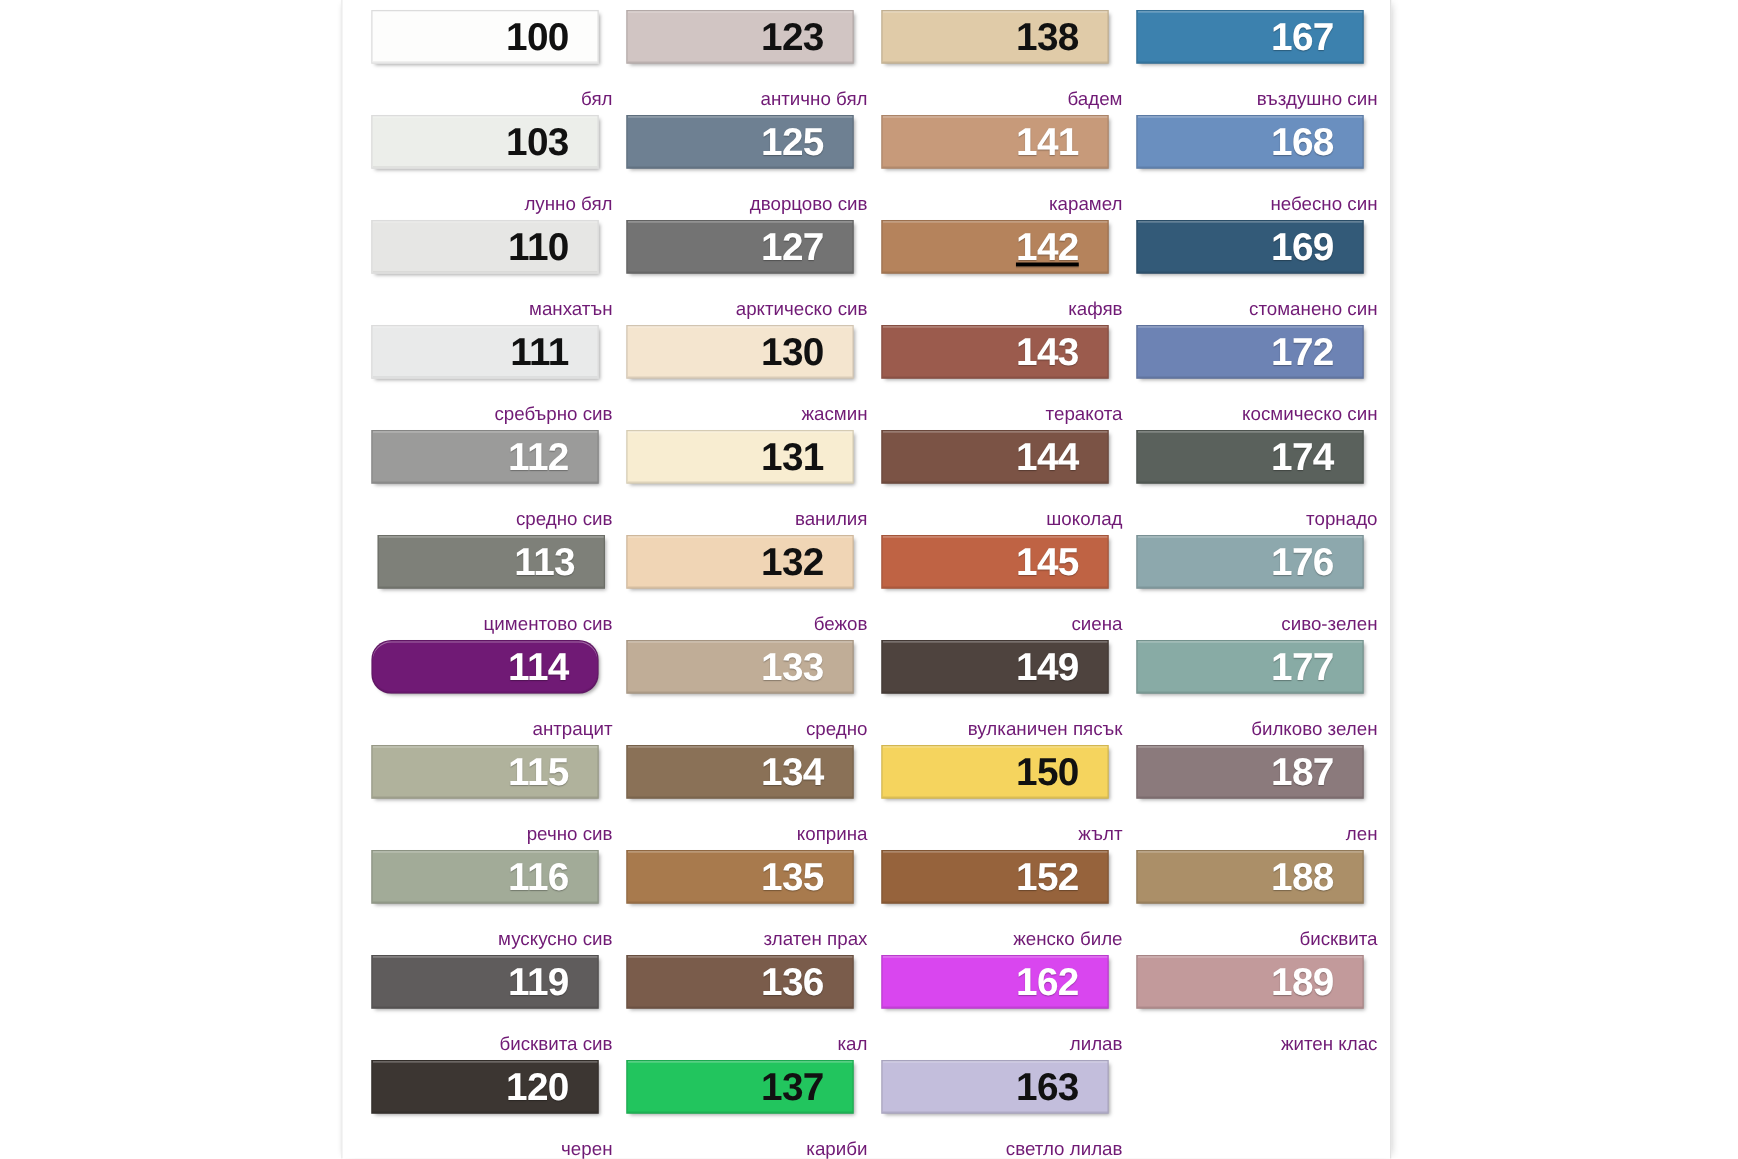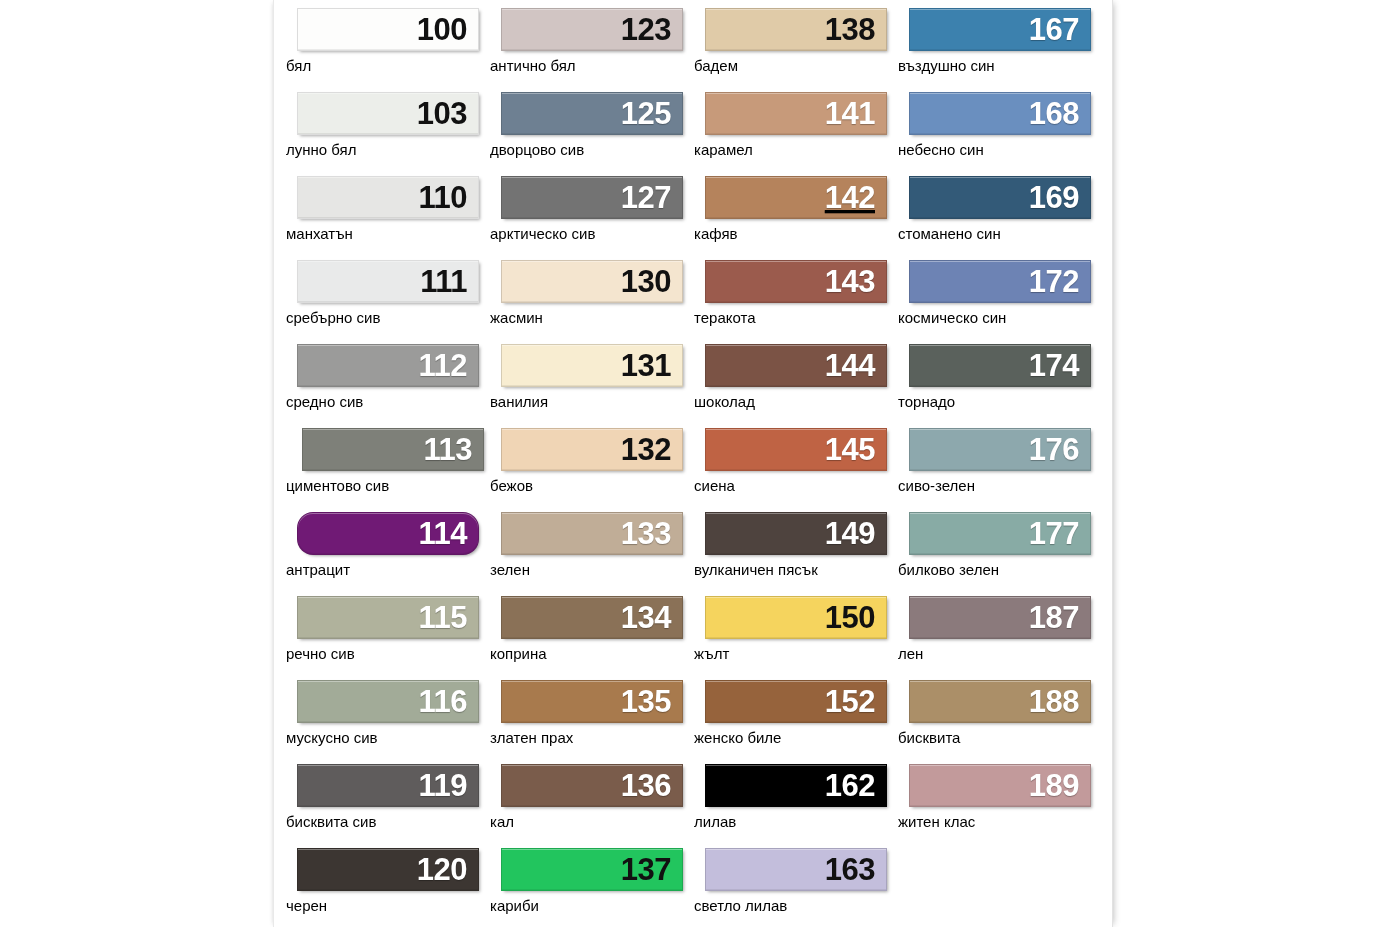--- a/index.html
+++ b/index.html
@@ -69,35 +69,35 @@
   }
   .swatch.light-border {
     border: 1px solid #dcdcdc;
   }
 
   .code {
     font-size: 31px;
     font-weight: bold;
     line-height: 1;
     letter-spacing: -0.5px;
-    padding-right: 11px;
+    padding-right: 23px;
     margin-top: -1px;
     font-family: "Liberation Sans", "DejaVu Sans", sans-serif;
   }
   .code.dark  { color: #111111; }
   .code.light {
     color: #ffffff;
     text-shadow: 0 1px 1px rgba(0,0,0,0.30);
   }
 
   .label {
-    margin-top: 7px;
-    text-align: left;
+    margin-top: 21px;
+    text-align: right;
     font-size: 15px;
-    color: #000000;
+    color: #701a75;
     line-height: 1.1;
     font-family: "Liberation Sans", "DejaVu Sans", sans-serif;
   }
 </style>
 </head>
 <body>
 
 <div id="page-wrap">
   <div id="sheet">
     <div id="grid">
@@ -248,21 +248,21 @@
         <div class="cell">
           <div class="swatch" style="background: #701a75; border-radius: 16px;">
             <span class="code light">114</span>
           </div>
           <div class="label">антрацит</div>
         </div>
         <div class="cell">
           <div class="swatch" style="background: rgb(192, 173, 151);">
             <span class="code light">133</span>
           </div>
-          <div class="label">зелен</div>
+          <div class="label">средно</div>
         </div>
         <div class="cell">
           <div class="swatch" style="background: rgb(78, 67, 62);">
             <span class="code light">149</span>
           </div>
           <div class="label">вулканичен пясък</div>
         </div>
         <div class="cell">
           <div class="swatch" style="background: rgb(136, 171, 165);">
             <span class="code light">177</span>
@@ -323,21 +323,21 @@
           </div>
           <div class="label">бисквита сив</div>
         </div>
         <div class="cell">
           <div class="swatch" style="background: rgb(122, 92, 75);">
             <span class="code light">136</span>
           </div>
           <div class="label">кал</div>
         </div>
         <div class="cell">
-          <div class="swatch" style="background: #000000; align-items: center;">
+          <div class="swatch" style="background: #d946ef; align-items: center;">
             <span class="code light">162</span>
           </div>
           <div class="label">лилав</div>
         </div>
         <div class="cell">
           <div class="swatch" style="background: rgb(194, 154, 155);">
             <span class="code light">189</span>
           </div>
           <div class="label">житен клас</div>
         </div>

